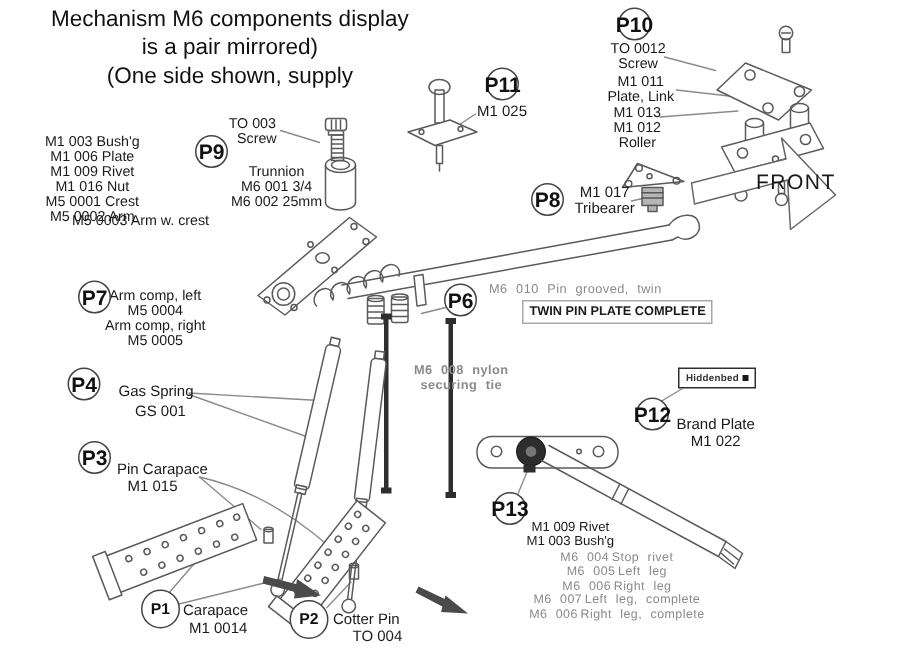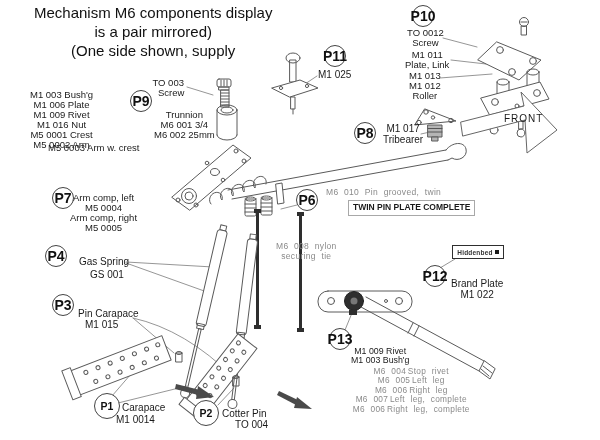--- a/index.html
+++ b/index.html
@@ -308,39 +308,39 @@
     <div>M1 013</div>
     <div>M1 012</div>
     <div>Roller</div>
   </div>
 
   <div class="txt b s10" style="left:383px;top:123px;">
     <div>M1 017</div>
     <div>Tribearer</div>
   </div>
 
-  <div class="txt b" style="left:504px;top:113px;font-size:10px;letter-spacing:1px;">FRONT</div>
+  <div class="txt b" style="left:504px;top:113px;font-size:14px;letter-spacing:1px;">FRONT</div>
 
   <div class="txt gray" style="left:326px;top:187px;font-size:8.5px;">M6 010   Pin grooved, twin</div>
   <div class="p6box">
     <div>TWIN PIN PLATE COMPLETE</div>
   </div>
 
-  <div class="txt gray s85" style="left:276px;top:242px;">
+  <div class="txt gray s85" style="left:276px;top:242px;font-weight:bold;">
     <div>M6 008  nylon</div>
     <div>securing tie</div>
   </div>
 
   <div class="txt b s10" style="left:79px;top:256px;">Gas Spring</div>
   <div class="txt b s10" style="left:90px;top:269px;">GS 001</div>
   <div class="txt b s10" style="left:78px;top:308px;">Pin Carapace</div>
   <div class="txt b s10" style="left:85px;top:319px;">M1 015</div>
 
   <div class="txt b s10" style="left:122px;top:402px;">Carapace</div>
-  <div class="txt b s10" style="left:116px;top:414px;">M1 0014</div>
+  <div class="txt b s10" style="left:126px;top:414px;">M1 0014</div>
   <div class="txt b s10" style="left:222px;top:408px;">Cotter Pin</div>
   <div class="txt b s10" style="left:235px;top:419px;">TO 004</div>
 
   <div class="brandplate">
     <span class="bp-txt">Hiddenbed</span>
     <span class="bp-sq"></span>
   </div>
   <div class="txt b s10" style="left:451px;top:278px;">
     <div>Brand Plate</div>
     <div>M1 022</div>

